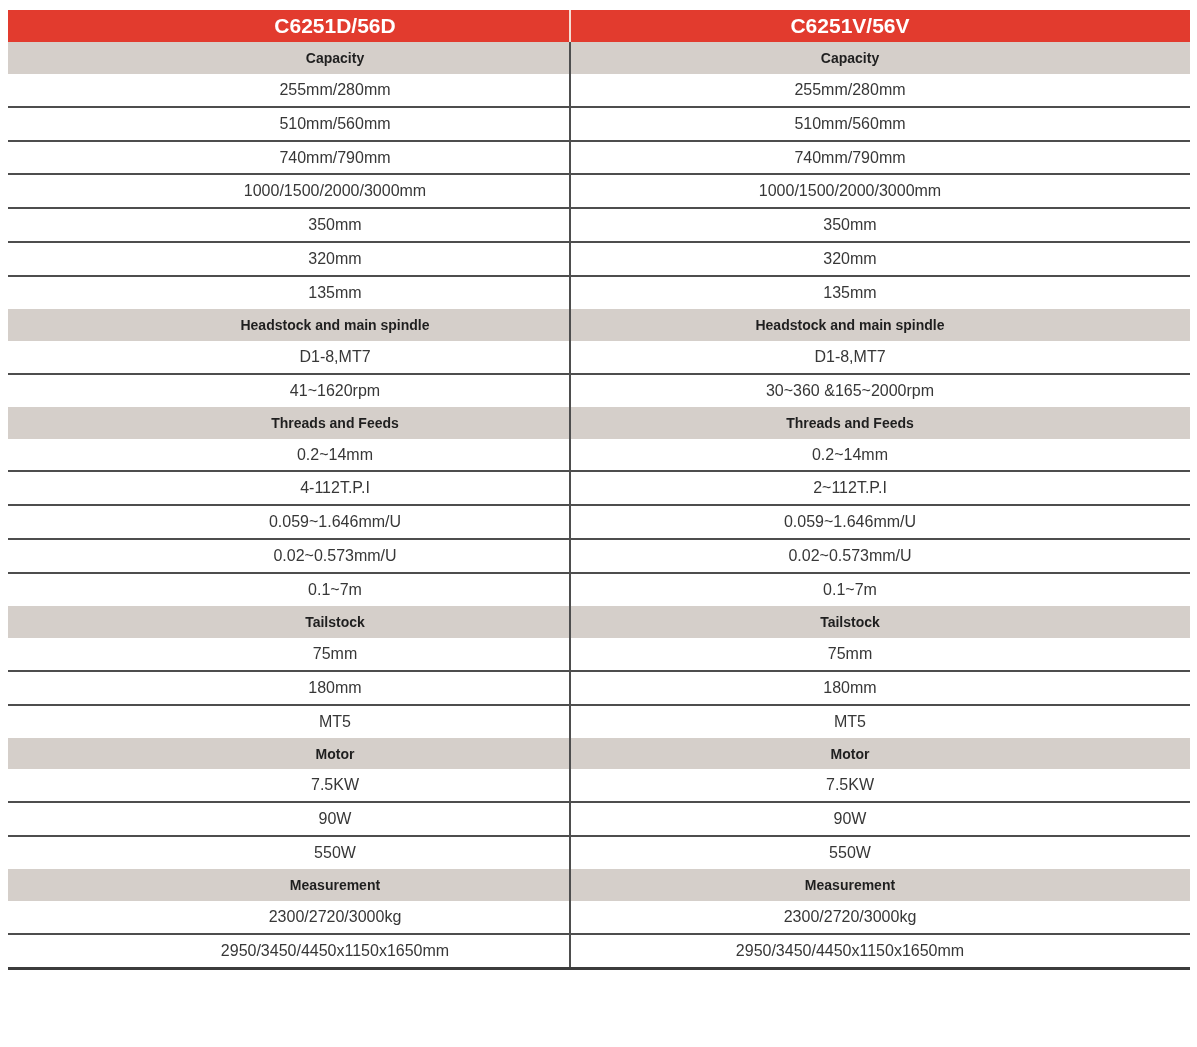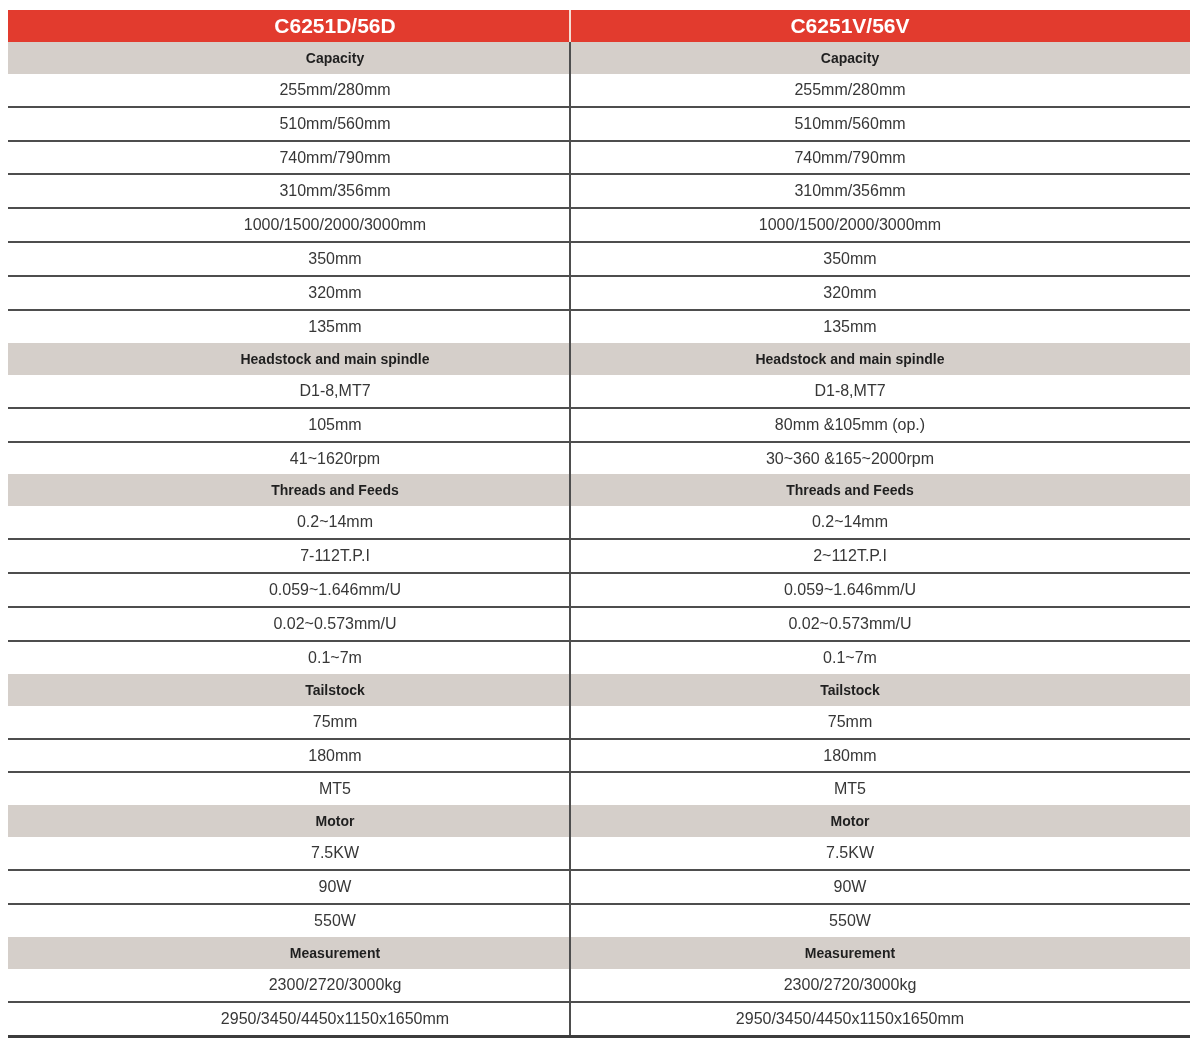--- a/index.html
+++ b/index.html
@@ -87,24 +87,20 @@
         </tr>
         <tr class="data">
           <td class="c0">510mm/560mm</td>
           <td class="c1">510mm/560mm</td>
         </tr>
         <tr class="data">
           <td class="c0">740mm/790mm</td>
           <td class="c1">740mm/790mm</td>
         </tr>
         <tr class="data">
-          <td class="c0">310mm/356mm</td>
-          <td class="c1">310mm/356mm</td>
-        </tr>
-        <tr class="data">
           <td class="c0">1000/1500/2000/3000mm</td>
           <td class="c1">1000/1500/2000/3000mm</td>
         </tr>
         <tr class="data">
           <td class="c0">350mm</td>
           <td class="c1">350mm</td>
         </tr>
         <tr class="data">
           <td class="c0">320mm</td>
           <td class="c1">320mm</td>
@@ -115,37 +111,33 @@
         </tr>
         <tr class="section">
           <td class="c0">Headstock and main spindle</td>
           <td class="c1">Headstock and main spindle</td>
         </tr>
         <tr class="data">
           <td class="c0">D1-8,MT7</td>
           <td class="c1">D1-8,MT7</td>
         </tr>
         <tr class="data">
-          <td class="c0">105mm</td>
-          <td class="c1">80mm &amp;105mm (op.)</td>
-        </tr>
-        <tr class="data">
           <td class="c0">41~1620rpm</td>
           <td class="c1">30~360 &amp;165~2000rpm</td>
         </tr>
         <tr class="section">
           <td class="c0">Threads and Feeds</td>
           <td class="c1">Threads and Feeds</td>
         </tr>
         <tr class="data">
           <td class="c0">0.2~14mm</td>
           <td class="c1">0.2~14mm</td>
         </tr>
         <tr class="data">
-          <td class="c0">7-112T.P.I</td>
+          <td class="c0">4-112T.P.I</td>
           <td class="c1">2~112T.P.I</td>
         </tr>
         <tr class="data">
           <td class="c0">0.059~1.646mm/U</td>
           <td class="c1">0.059~1.646mm/U</td>
         </tr>
         <tr class="data">
           <td class="c0">0.02~0.573mm/U</td>
           <td class="c1">0.02~0.573mm/U</td>
         </tr>

